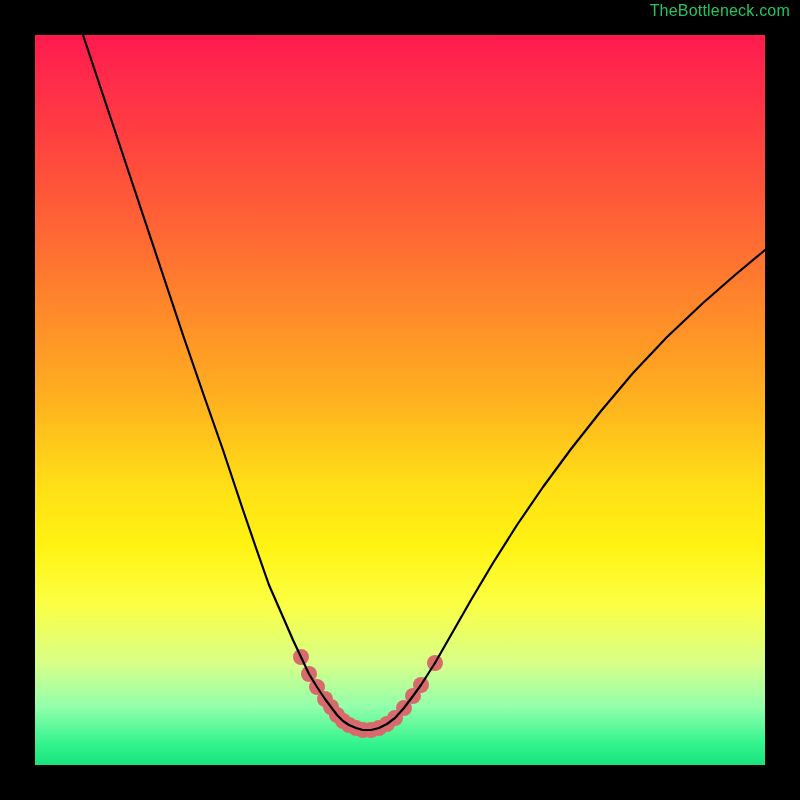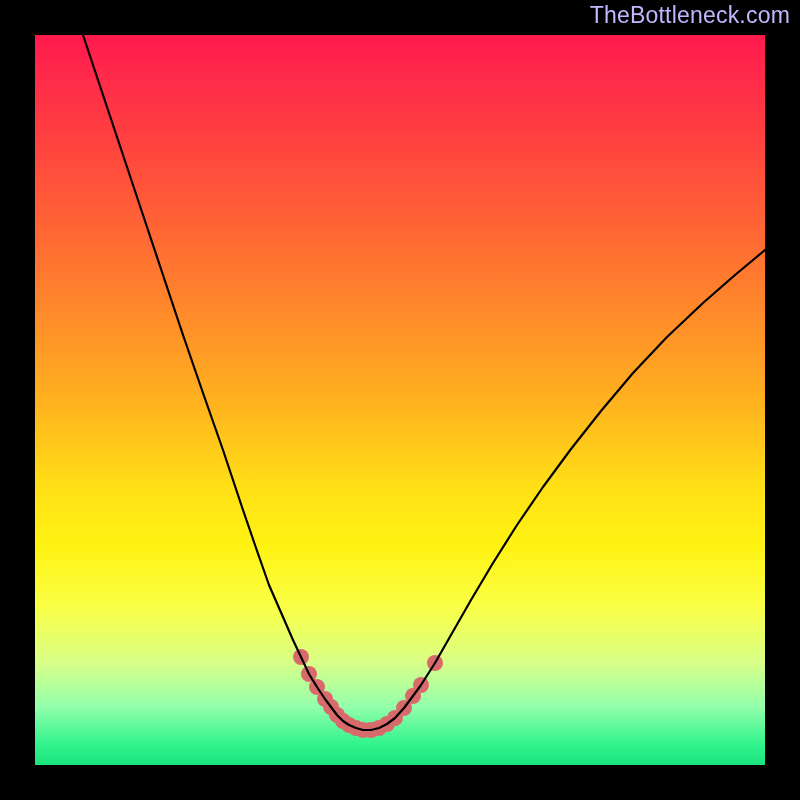--- a/index.html
+++ b/index.html
@@ -57,22 +57,22 @@
     stroke-linejoin: round;
   }
   .marker {
     fill: #d86a6c;
     stroke: none;
   }
   .watermark {
     position: absolute;
     top: 2px;
     right: 10px;
-    color: #c4b5fd;
-    font-size: 23px;
+    color: #22c55e;
+    font-size: 16px;
     font-weight: 500;
     letter-spacing: 0.2px;
   }
 </style>
 </head>
 <body>
 
 <div class="frame">
   <div class="plot-area">
     <svg viewBox="0 0 730 730">

